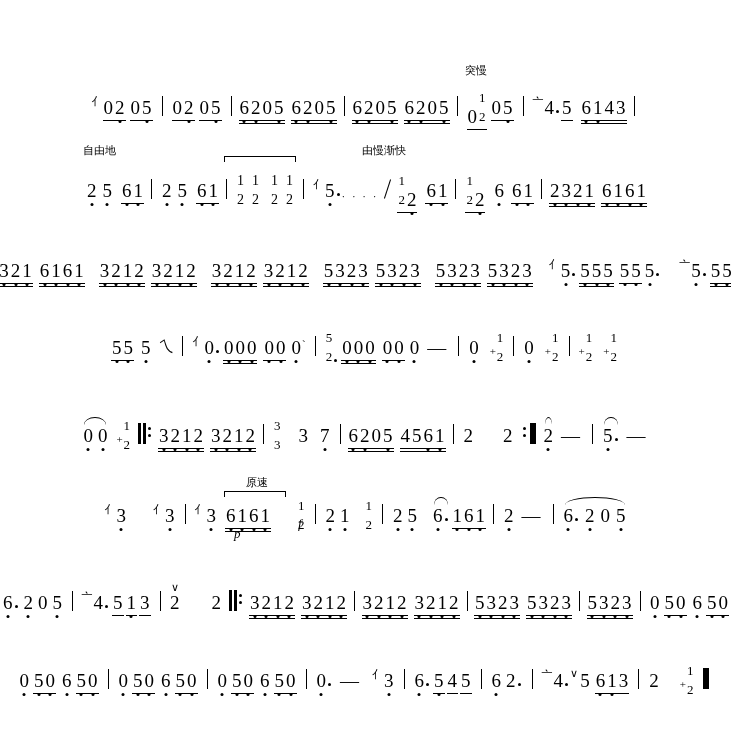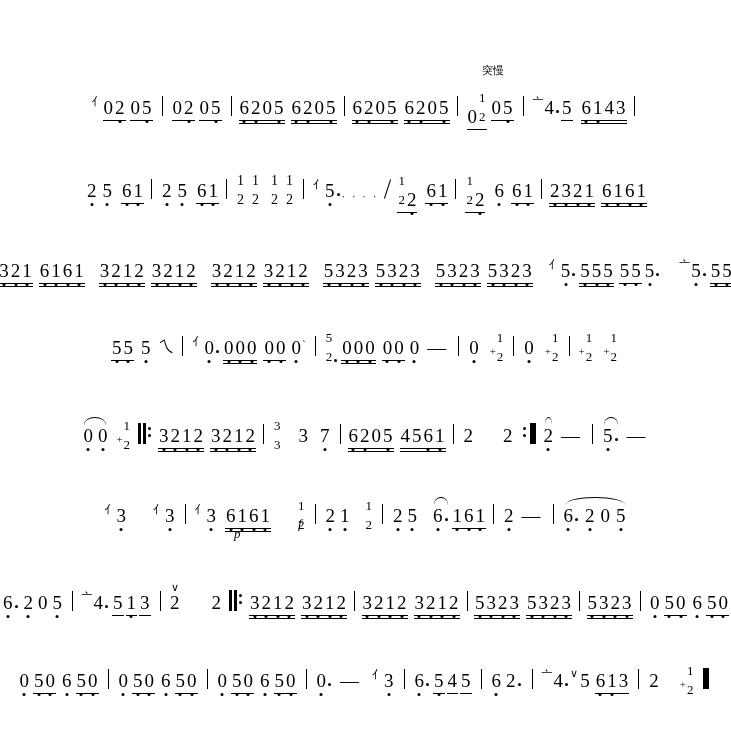--- a/index.html
+++ b/index.html
@@ -32,21 +32,21 @@
     right: 0;
     top: 30px;
     height: 44px;
     display: flex;
     align-items: center;
     justify-content: center;
     white-space: nowrap;
   }
   .marks {
     position: absolute;
-    left: 17px;
+    left: 0;
     right: 0;
     top: 0;
     height: 30px;
   }
   .mark {
     position: absolute;
     font-size: 11px;
     font-family: "DejaVu Sans", sans-serif;
     line-height: 12px;
     white-space: nowrap;
@@ -264,20 +264,25 @@
         <span class="n"><span class="num">6</span><span class="dn"></span></span>
           <span class="n"><span class="num">1</span><span class="dn"></span></span>
           <span class="n"><span class="num">4</span></span>
           <span class="n"><span class="num">3</span></span>
       </span>
       <span class="bar"></span>
     </div>
   </div>
 
   <div class="system" style="top:138px;position:absolute;">
+    <div class="marks">
+      <span class="mark" style="left:83px;top:7px;">自由地</span>
+      <span class="mark" style="left:362px;top:7px;">由慢渐快</span>
+      <span class="bracket" style="left:224px;top:18px;width:70px;"></span>
+    </div>
     <div class="sys-row">
       <span class="grp">
         <span class="n"><span class="num">2</span><span class="dn"></span></span>
           <span class="n" style="margin-left:4px;"><span class="num">5</span><span class="dn"></span></span>
       </span>
       <span class="beam" style="margin-left:6px;">
         <span class="n"><span class="num">6</span><span class="dn"></span></span>
           <span class="n"><span class="num">1</span><span class="dn"></span></span>
       </span>
       <span class="bar"></span>
@@ -592,20 +597,24 @@
       <span class="grp">
         <span class="slur"></span>
         <span class="n"><span class="num">5</span><span class="dn"></span></span>
           <span class="dot-aug"></span>
       </span>
       <span class="dash">—</span>
     </div>
   </div>
 
   <div class="system" style="top:463px;position:absolute;">
+    <div class="marks">
+      <span class="mark" style="left:246px;top:14px;">原速</span>
+      <span class="bracket" style="left:224px;top:28px;width:60px;"></span>
+    </div>
     <div class="sys-row">
       <span class="grp">
         <span class="tiny" style="position:relative;top:-8px;">亻</span>
           <span class="n"><span class="num">3</span><span class="dn"></span></span>
       </span>
       <span class="grp" style="margin-left:24px;">
         <span class="tiny" style="position:relative;top:-8px;">亻</span>
           <span class="n"><span class="num">3</span><span class="dn"></span></span>
       </span>
       <span class="bar"></span>

